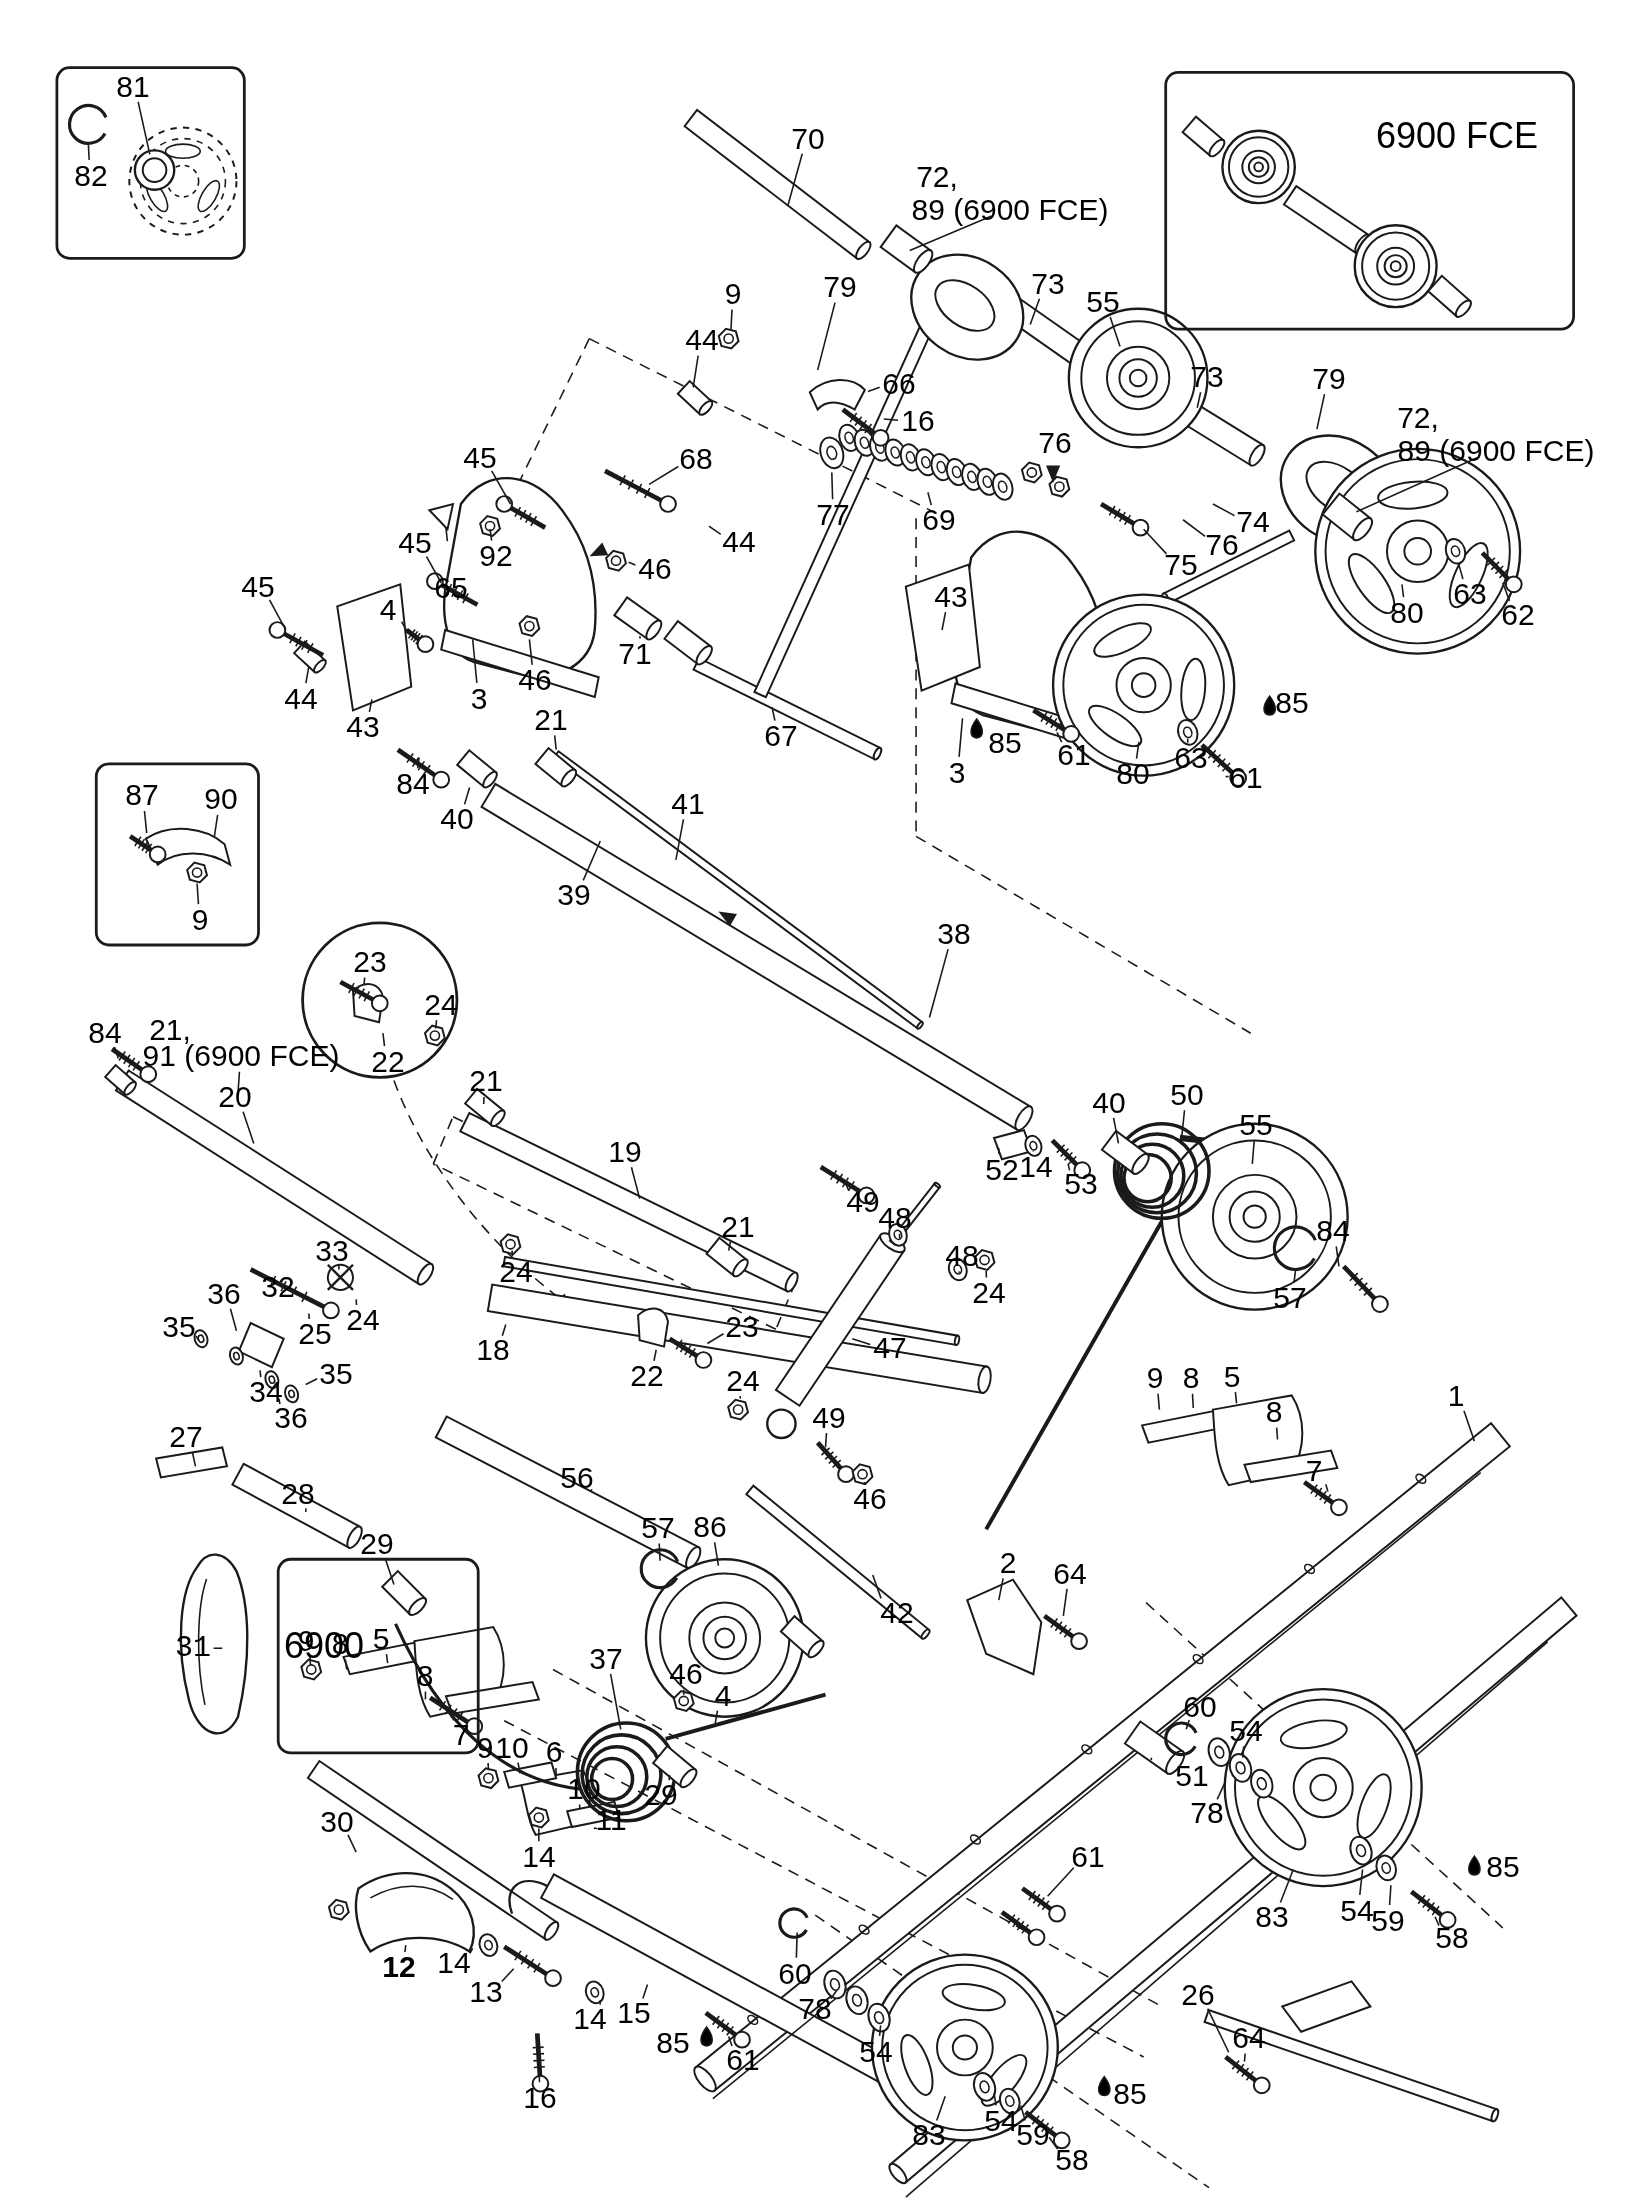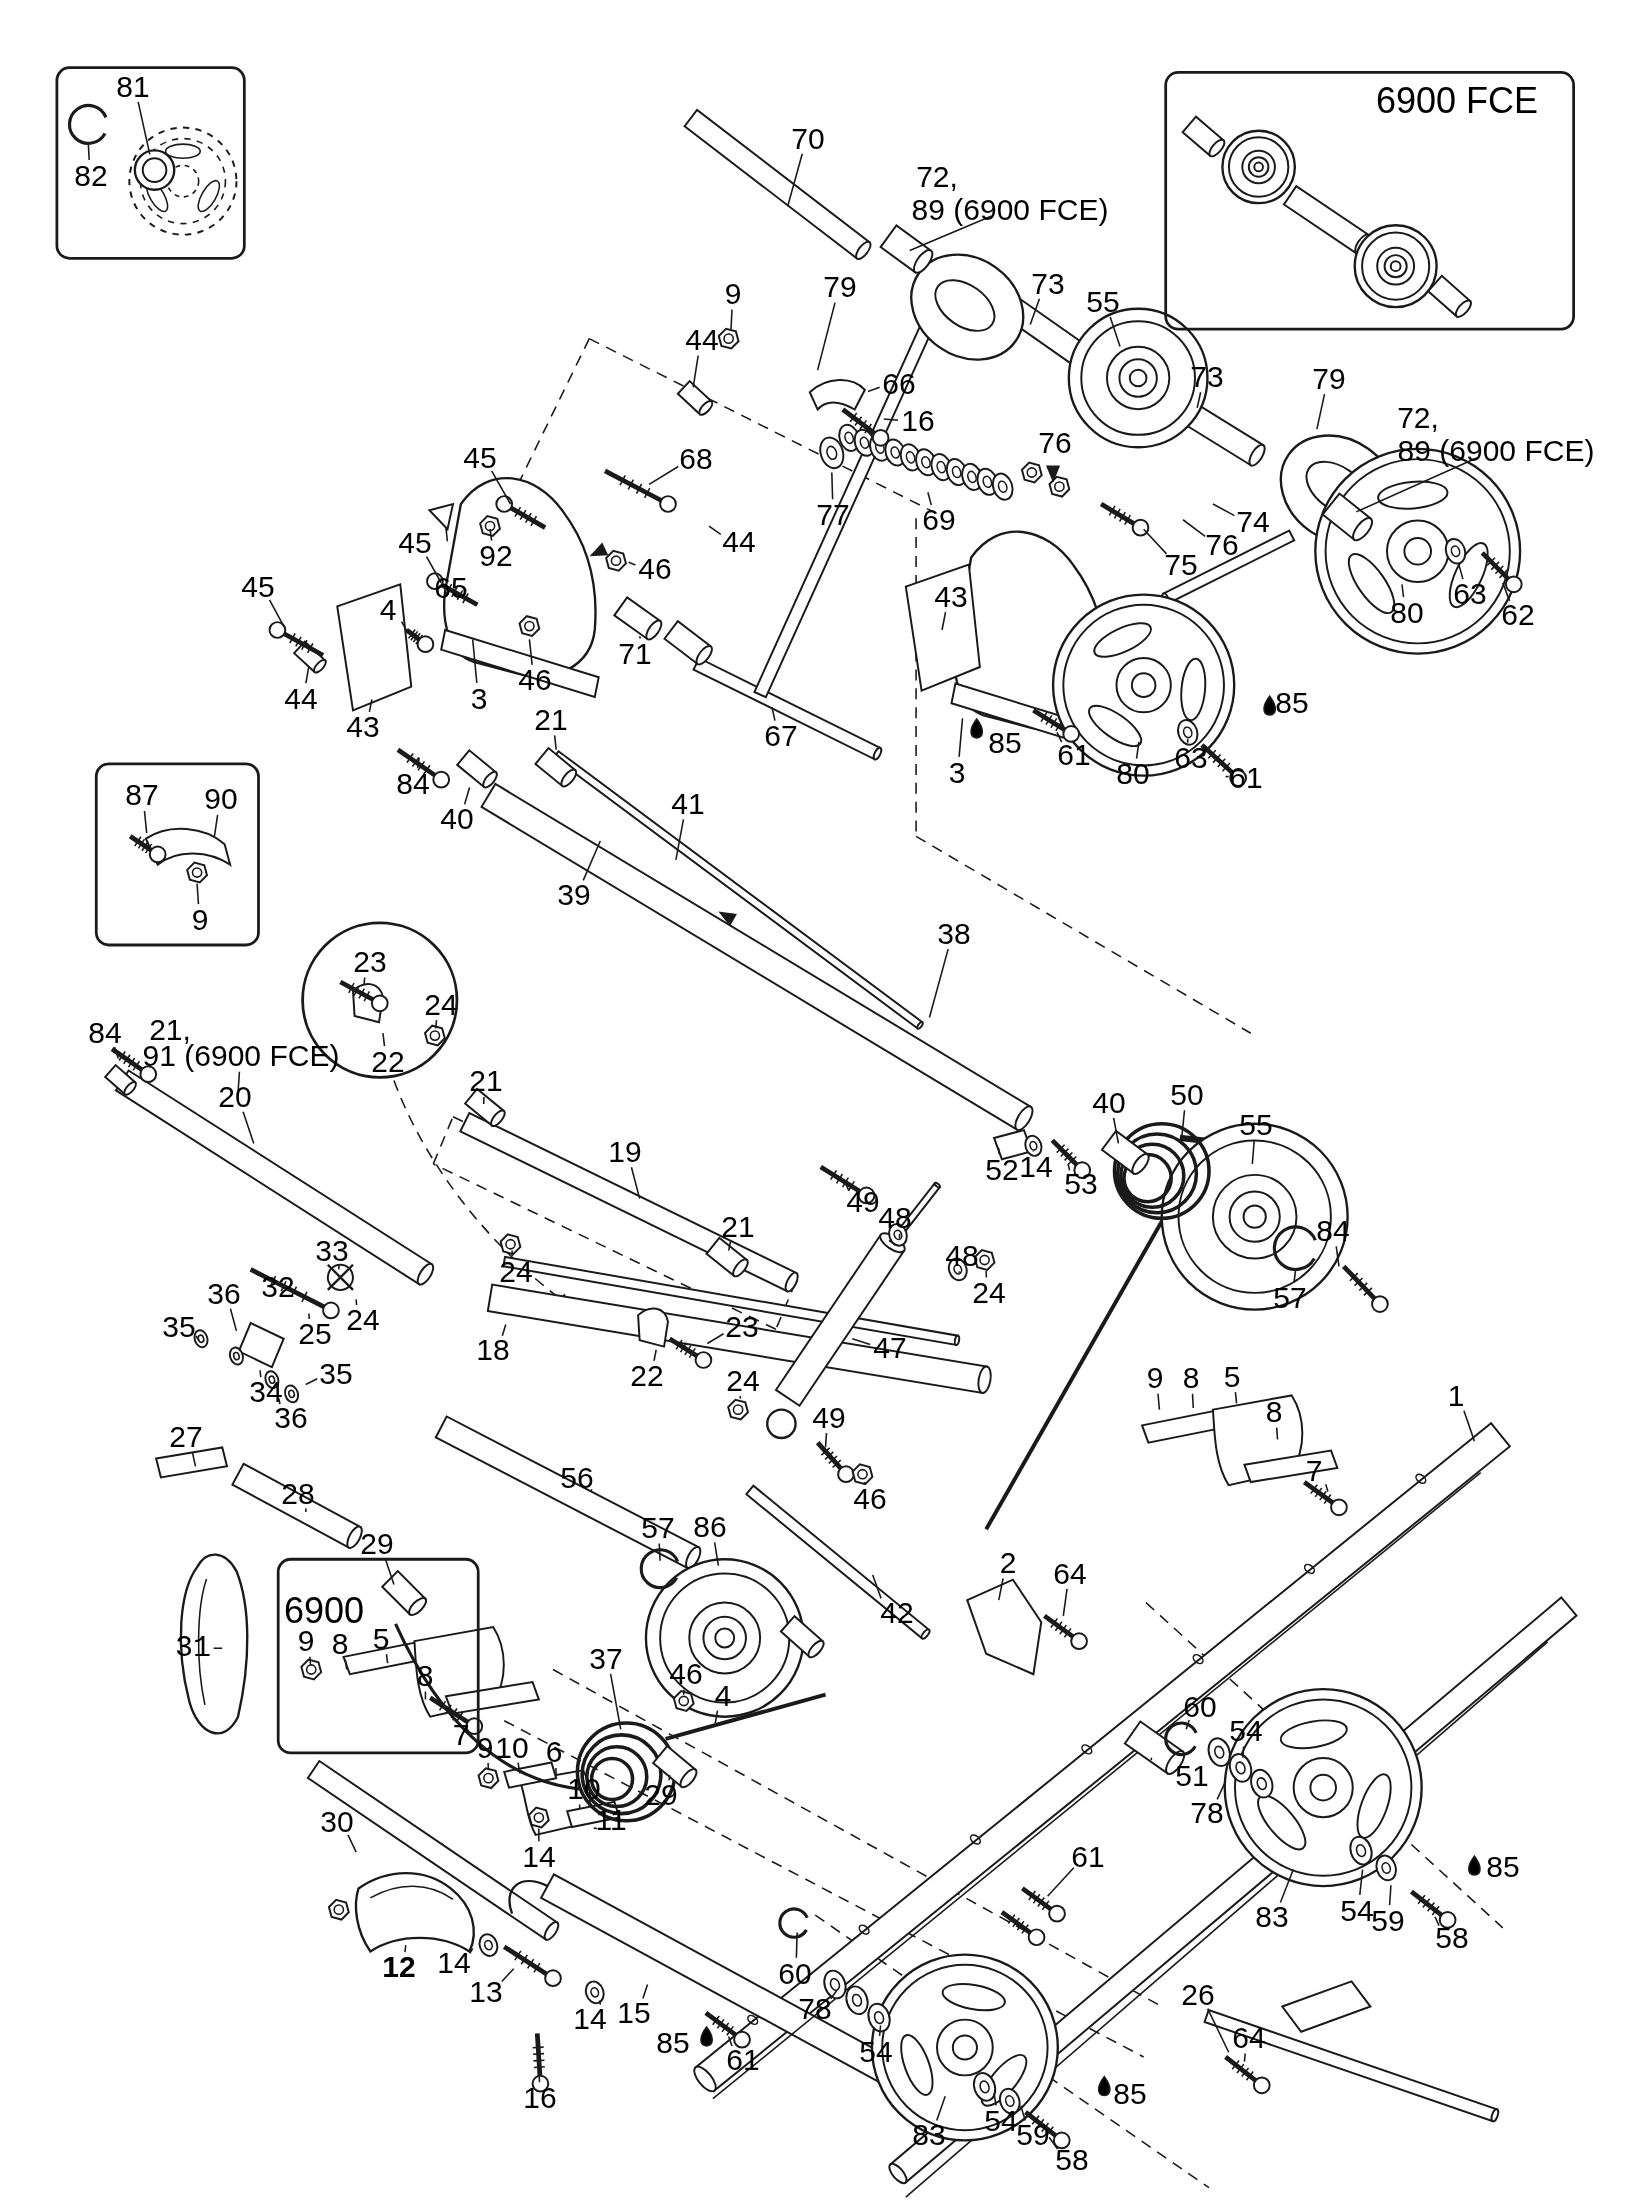--- a/index.html
+++ b/index.html
@@ -3,21 +3,21 @@
 <meta charset="utf-8">
 <style>
   html,body{margin:0;padding:0;background:#fff;}
   #stage{position:relative;width:1651px;height:2205px;background:#ffffff;overflow:hidden;
          font-family:"Liberation Sans",sans-serif;}
   #art{position:absolute;left:0;top:0;}
   #labels{position:absolute;left:0;top:0;width:100%;height:100%;}
   .lbl{position:absolute;transform:translate(-50%,-50%);font:400 30px "Liberation Sans",sans-serif;
        color:#000;white-space:nowrap;letter-spacing:0px;}
   .ttl{position:absolute;transform:translate(-50%,-50%);font:400 36px "Liberation Sans",sans-serif;
-       color:#000;white-space:nowrap;}
+       color:#000;white-space:nowrap;margin-top:35px;}
 </style>
 </head>
 <body>
 
 <div id="stage">
   <svg id="art" width="1651" height="2205" viewBox="0 0 2096 2800" xmlns="http://www.w3.org/2000/svg">
       <line x1="748" y1="430" x2="1185" y2="650" stroke="#1a1a1a" stroke-width="2" stroke-dasharray="14 10"></line>
       <line x1="748" y1="430" x2="578" y2="778" stroke="#1a1a1a" stroke-width="2" stroke-dasharray="14 10"></line>
       <line x1="1163" y1="658" x2="1163" y2="1062" stroke="#1a1a1a" stroke-width="2" stroke-dasharray="14 10"></line>
       <line x1="1163" y1="1062" x2="1588" y2="1312" stroke="#1a1a1a" stroke-width="2" stroke-dasharray="14 10"></line>

